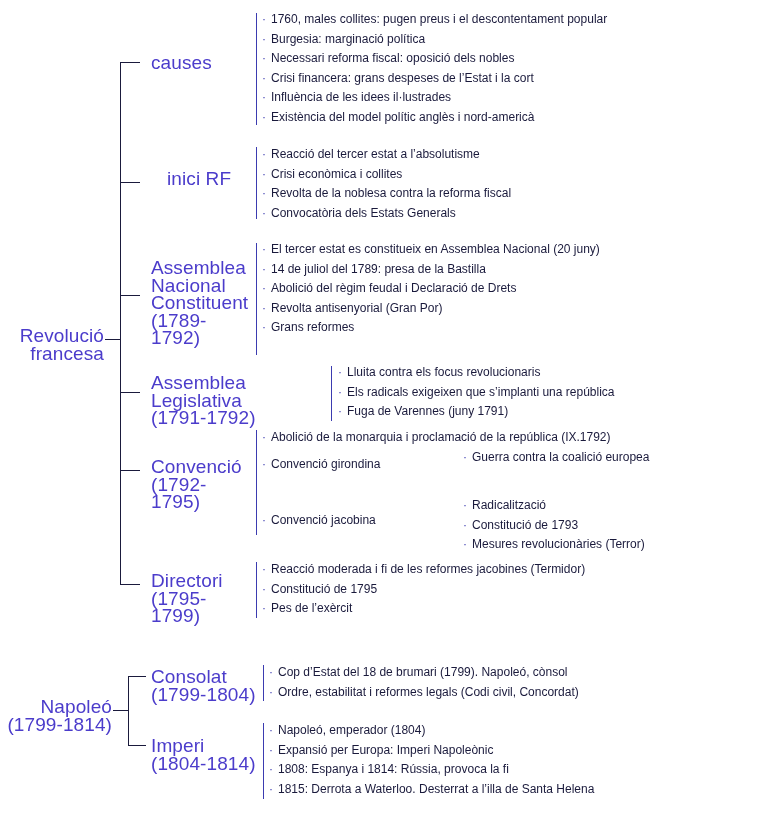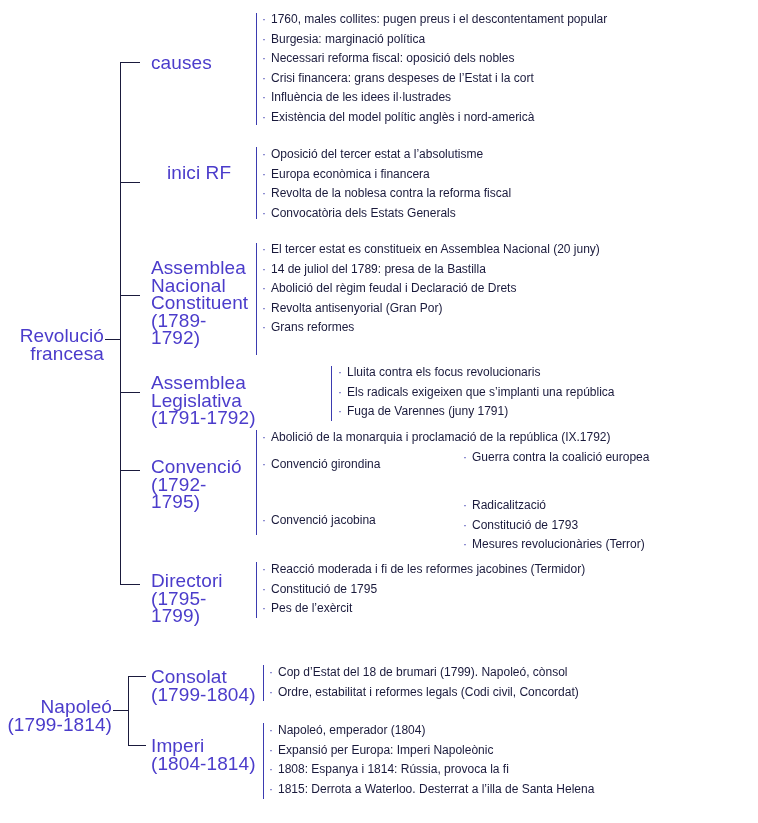--- a/index.html
+++ b/index.html
@@ -77,25 +77,25 @@
 <div class="bullets" style="left:262px; top:10px;">
   <div class="bullet-row"><span class="dot">·</span><span>1760, males collites: pugen preus i el descontentament popular</span></div>
   <div class="bullet-row"><span class="dot">·</span><span>Burgesia: marginació política</span></div>
   <div class="bullet-row"><span class="dot">·</span><span>Necessari reforma fiscal: oposició dels nobles</span></div>
   <div class="bullet-row"><span class="dot">·</span><span>Crisi financera: grans despeses de l’Estat i la cort</span></div>
   <div class="bullet-row"><span class="dot">·</span><span>Influència de les idees il·lustrades</span></div>
   <div class="bullet-row"><span class="dot">·</span><span>Existència del model polític anglès i nord-americà</span></div>
 </div>
 
 <div class="stub" style="left:120px; top:182px; width:20px;"></div>
-<div class="node-label" style="left:151px; top:164px; width:95px;padding-left:16px;">inici RF</div>
+<div class="node-label" style="left:151px; top:170px; width:95px;padding-left:16px;">inici RF</div>
 <div class="divider" style="left:256px; top:147px; height:72px;"></div>
 <div class="bullets" style="left:262px; top:145px;">
-  <div class="bullet-row"><span class="dot">·</span><span>Oposició del tercer estat a l’absolutisme</span></div>
-  <div class="bullet-row"><span class="dot">·</span><span>Europa econòmica i financera</span></div>
+  <div class="bullet-row"><span class="dot">·</span><span>Reacció del tercer estat a l’absolutisme</span></div>
+  <div class="bullet-row"><span class="dot">·</span><span>Crisi econòmica i collites</span></div>
   <div class="bullet-row"><span class="dot">·</span><span>Revolta de la noblesa contra la reforma fiscal</span></div>
   <div class="bullet-row"><span class="dot">·</span><span>Convocatòria dels Estats Generals</span></div>
 </div>
 
 <div class="stub" style="left:120px; top:295px; width:20px;"></div>
 <div class="node-label" style="left:151px; top:259px; width:100px;">Assemblea
 Nacional
 Constituent
 (1789-1792)</div>
 <div class="divider" style="left:256px; top:243px; height:112px;"></div>

